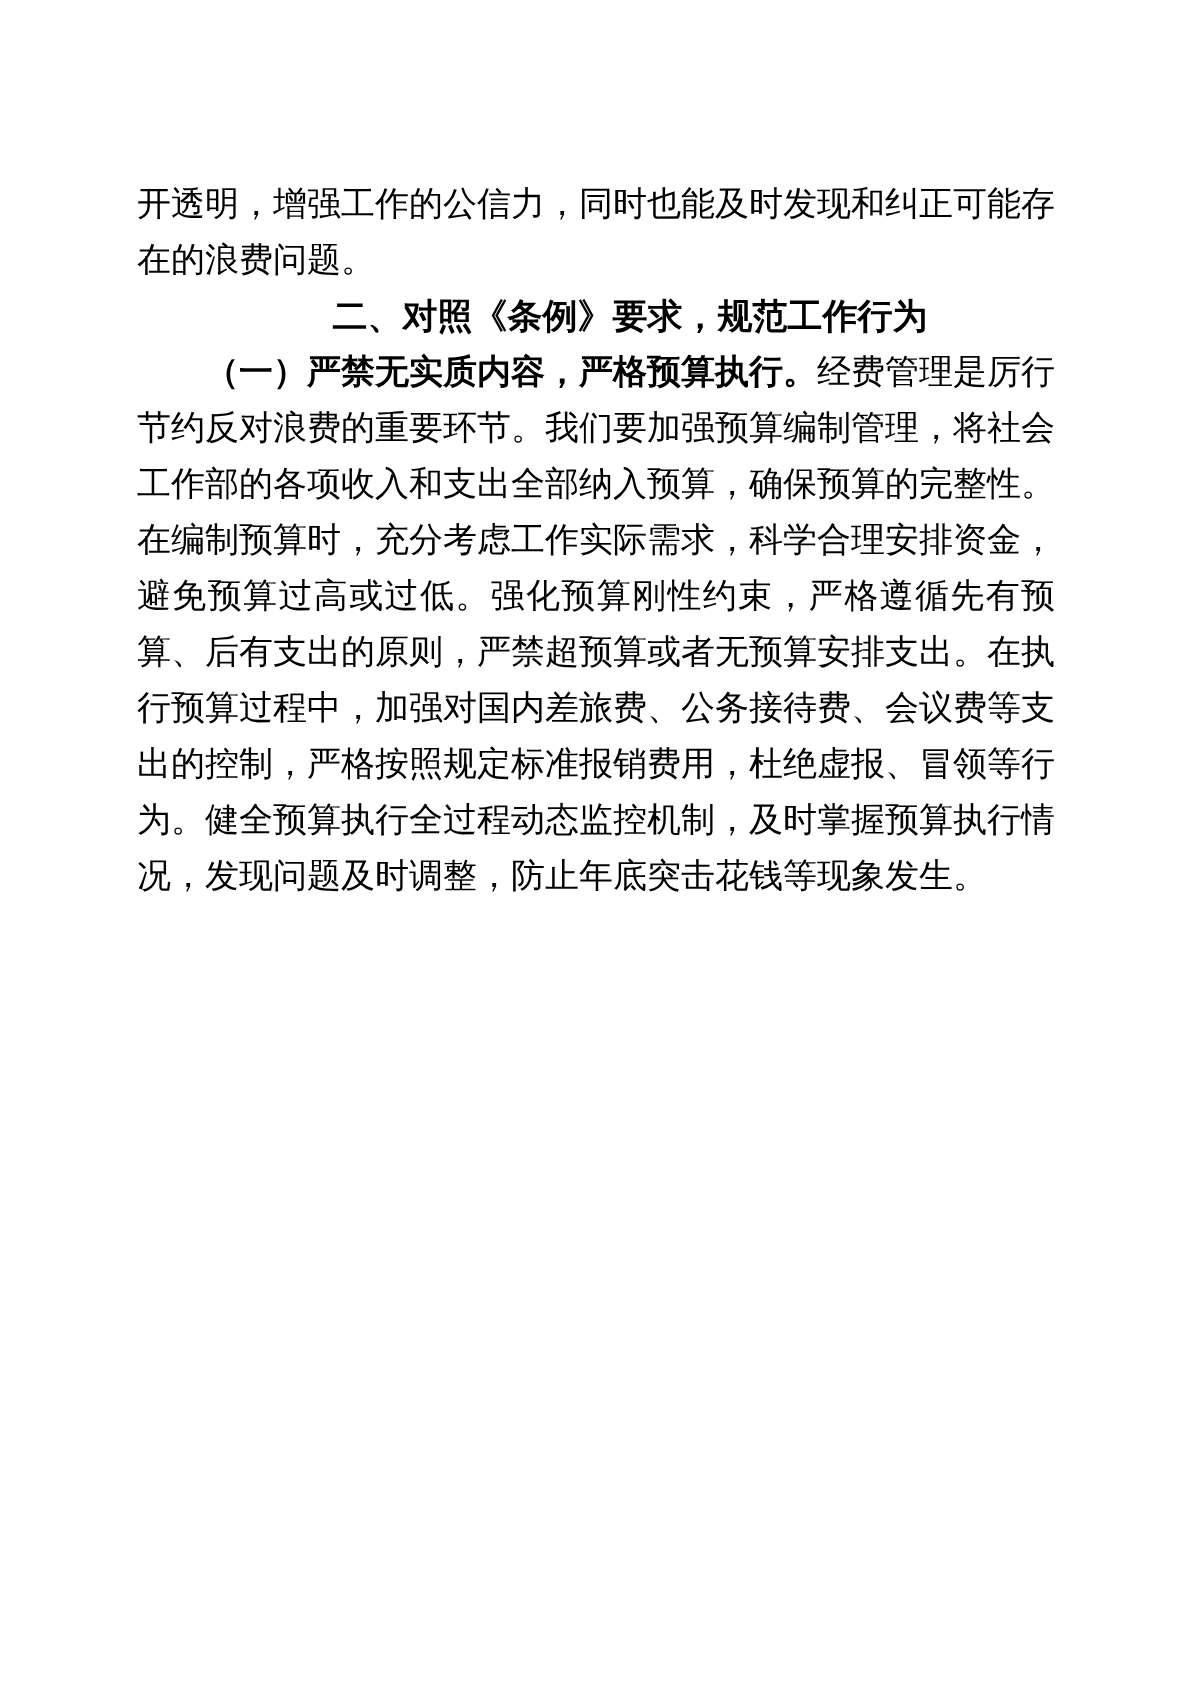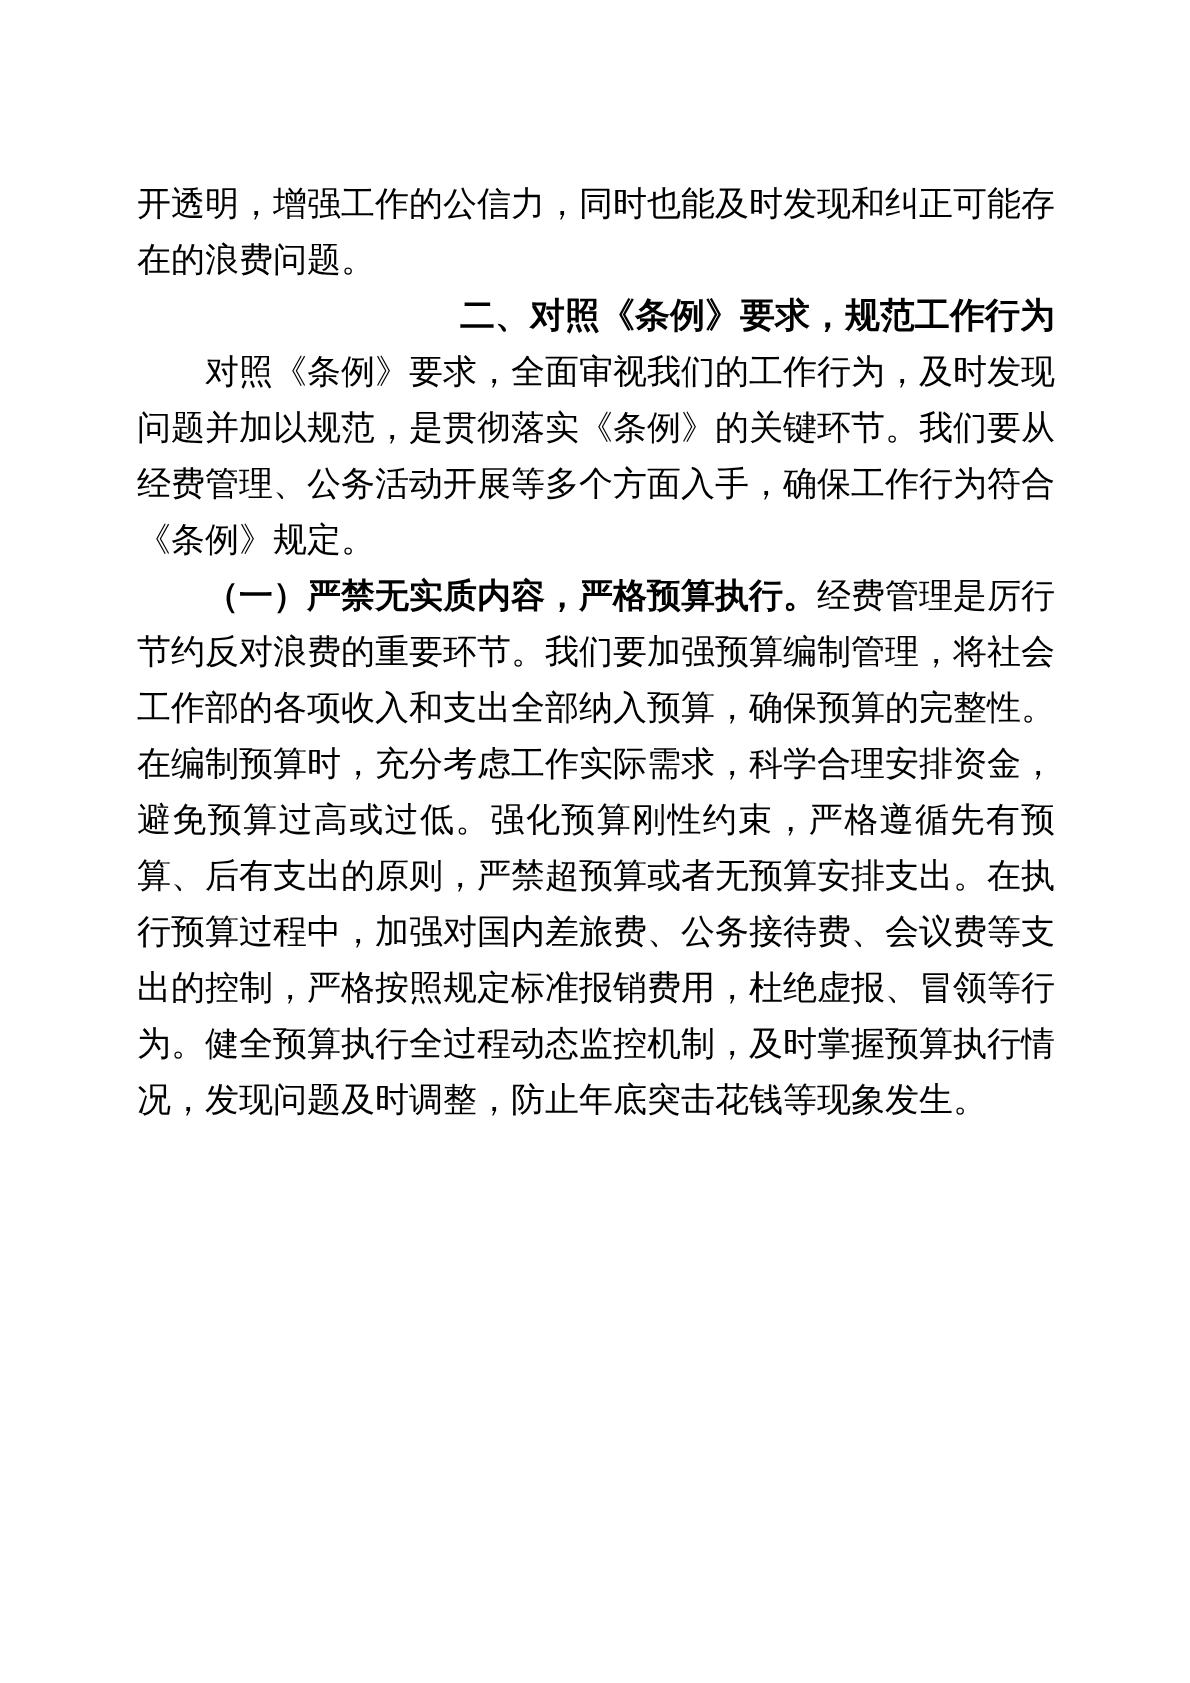--- a/index.html
+++ b/index.html
@@ -31,43 +31,40 @@
     letter-spacing: 0;
   }
   .para.indent {
     text-indent: 68px;
   }
   .heading {
     margin: 0;
     font-size: 35px;
     line-height: 56px;
     font-weight: bold;
-    font-family: Liberation Serif, serif;
+    font-family: Liberation Sans, sans-serif;
     text-indent: 68px;
-    text-align: right;
+    text-align: center;
   }
   .lead {
     font-weight: bold;
   }
 </style>
 </head>
 <body>
 
 <div class="page">
   <div class="doc">
 
     <p class="para">
       <span>开透明，增强工作的公信力，同时也能及时发现和纠正可能存在的浪费问题。</span>
     </p>
 
     <h2 class="heading">二、对照《条例》要求，规范工作行为</h2>
 
-    <p class="para indent">
-      <span>对照《条例》要求，全面审视我们的工作行为，及时发现问题并加以规范，是贯彻落实《条例》的关键环节。我们要从经费管理、公务活动开展等多个方面入手，确保工作行为符合《条例》规定。</span>
-    </p>
 
     <p class="para indent">
       <span class="lead">（一）严禁无实质内容，严格预算执行。</span><span>经费管理是厉行节约反对浪费的重要环节。我们要加强预算编制管理，将社会工作部的各项收入和支出全部纳入预算，确保预算的完整性。在编制预算时，充分考虑工作实际需求，科学合理安排资金，避免预算过高或过低。强化预算刚性约束，严格遵循先有预算、后有支出的原则，严禁超预算或者无预算安排支出。在执行预算过程中，加强对国内差旅费、公务接待费、会议费等支出的控制，严格按照规定标准报销费用，杜绝虚报、冒领等行为。健全预算执行全过程动态监控机制，及时掌握预算执行情况，发现问题及时调整，防止年底突击花钱等现象发生。</span>
     </p>
 
 
   </div>
 </div>
 
 </body></html>

